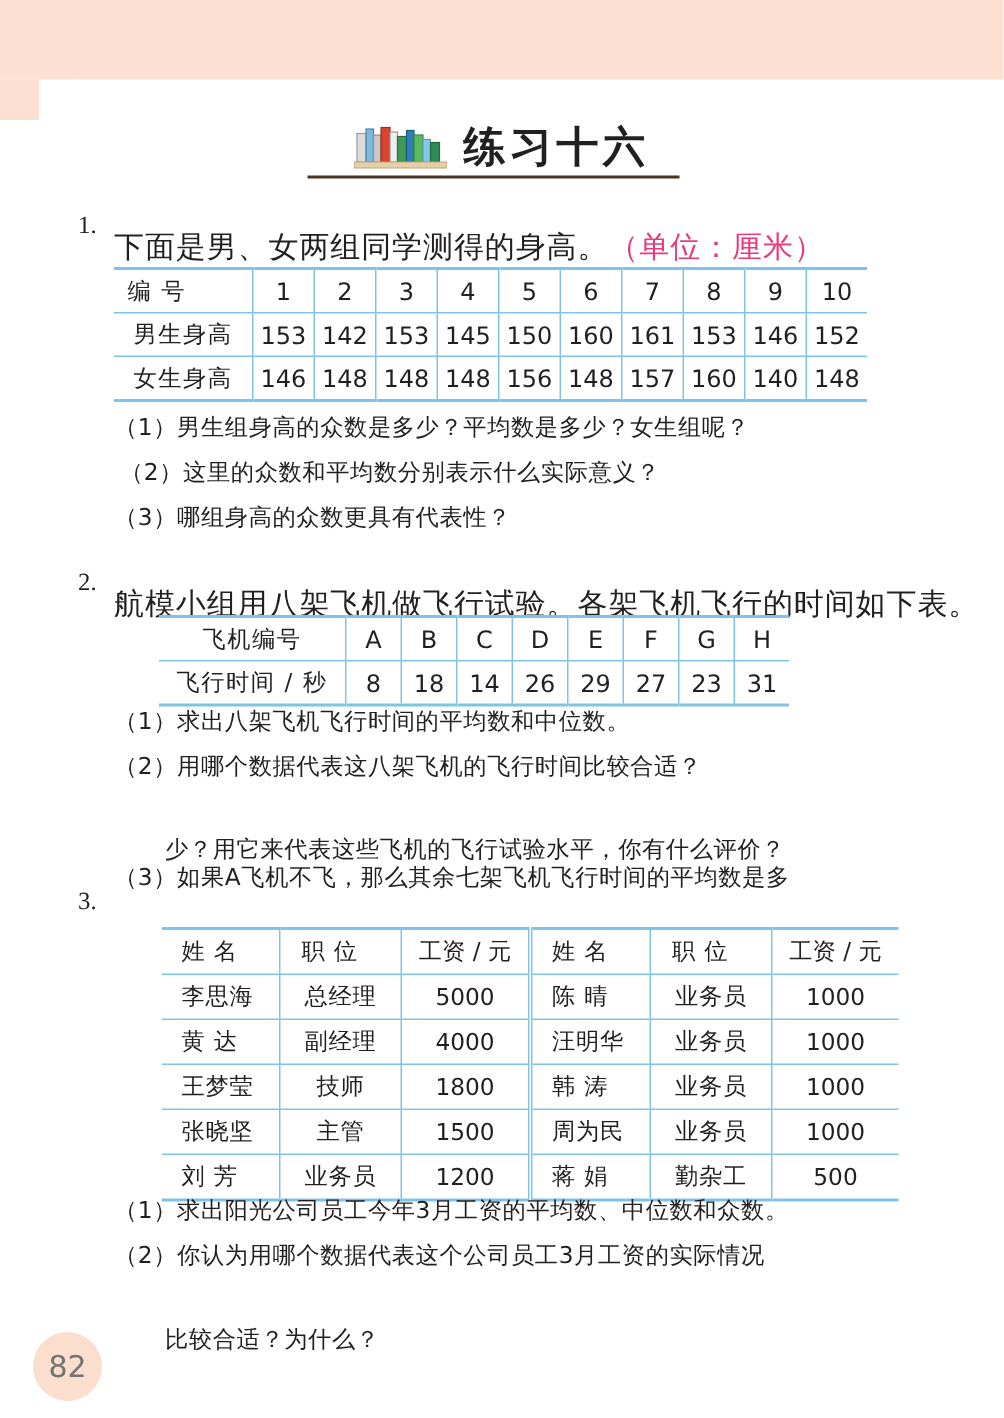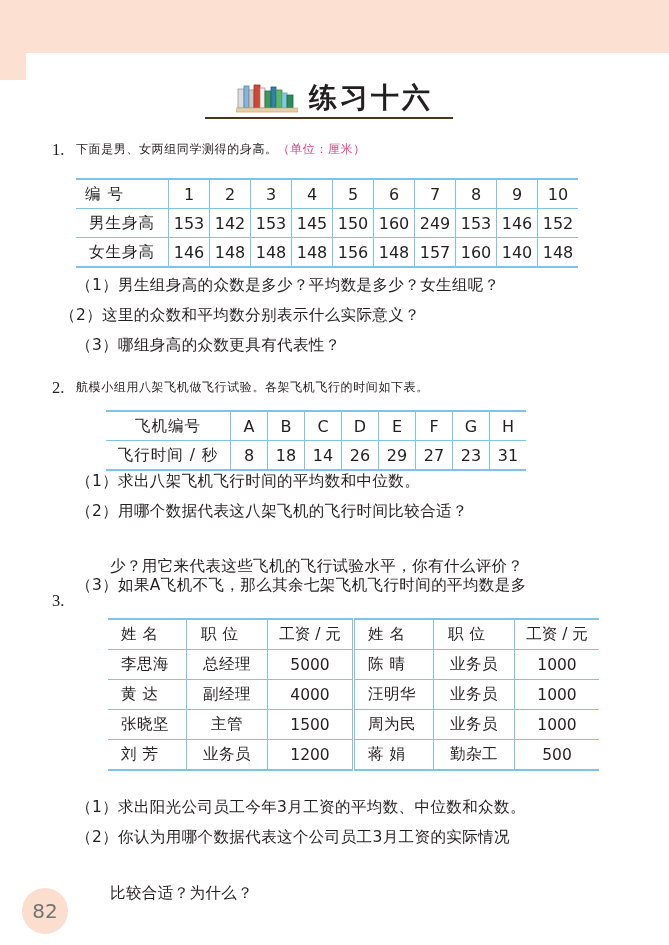--- a/index.html
+++ b/index.html
@@ -87,23 +87,24 @@
     background: #4a3520;
   }
   .prob-num {
     position: absolute;
     font-family: "Liberation Serif", serif;
     font-size: 16.5px;
   }
   .stem {
     position: absolute;
     font-family: Liberation Serif, serif;
-    font-size: 12px;
+    font-size: 20px;
     letter-spacing: 0.6px;
     white-space: nowrap;
+    margin-top: 10px;
   }
   .unit-note {
     color: #e8397f;
   }
   .sub-q {
     position: absolute;
     font-family: "DejaVu Sans", sans-serif;
     font-size: 15.5px;
     letter-spacing: 0.4px;
     white-space: nowrap;
@@ -278,21 +279,21 @@
       <td class="num">10</td>
     </tr>
     <tr>
       <td class="rowhead">男生身高</td>
       <td class="num">153</td>
       <td class="num">142</td>
       <td class="num">153</td>
       <td class="num">145</td>
       <td class="num">150</td>
       <td class="num">160</td>
-      <td class="num">249</td>
+      <td class="num">161</td>
       <td class="num">153</td>
       <td class="num">146</td>
       <td class="num">152</td>
     </tr>
     <tr>
       <td class="rowhead">女生身高</td>
       <td class="num">146</td>
       <td class="num">148</td>
       <td class="num">148</td>
       <td class="num">148</td>
@@ -300,21 +301,21 @@
       <td class="num">148</td>
       <td class="num">157</td>
       <td class="num">160</td>
       <td class="num">140</td>
       <td class="num">148</td>
     </tr>
   </tbody>
     </table>
 
   <div class="sub-q" style="left:76px; top:275px;">（1）男生组身高的众数是多少？平均数是多少？女生组呢？</div>
-  <div class="sub-q" style="left:60px; top:305px;">（2）这里的众数和平均数分别表示什么实际意义？</div>
+  <div class="sub-q" style="left:80px; top:305px;">（2）这里的众数和平均数分别表示什么实际意义？</div>
   <div class="sub-q" style="left:76px; top:335px;">（3）哪组身高的众数更具有代表性？</div>
 
   <div class="prob-num" style="left:52px; top:378px;">2.</div>
   <div class="stem" style="left:76px; top:379px;">航模小组用八架飞机做飞行试验。各架飞机飞行的时间如下表。</div>
 
   <table class="data" id="table-planes">
     <tbody>
         <tr>
       <td class="rowhead">飞机编号</td>
       <td class="num">A</td>
@@ -367,20 +368,28 @@
     </tr>
     <tr>
       <td class="c-name"><span class="name2">黄 达</span></td>
       <td class="c-post">副经理</td>
       <td class="c-pay mid-left">4000</td>
       <td class="c-name mid-right"><span class="name2">汪明华</span></td>
       <td class="c-post">业务员</td>
       <td class="c-pay">1000</td>
     </tr>
     <tr>
+      <td class="c-name"><span class="name2">王梦莹</span></td>
+      <td class="c-post">技师</td>
+      <td class="c-pay mid-left">1800</td>
+      <td class="c-name mid-right"><span class="name2">韩 涛</span></td>
+      <td class="c-post">业务员</td>
+      <td class="c-pay">1000</td>
+    </tr>
+    <tr>
       <td class="c-name"><span class="name2">张晓坚</span></td>
       <td class="c-post">主管</td>
       <td class="c-pay mid-left">1500</td>
       <td class="c-name mid-right"><span class="name2">周为民</span></td>
       <td class="c-post">业务员</td>
       <td class="c-pay">1000</td>
     </tr>
     <tr>
       <td class="c-name"><span class="name2">刘 芳</span></td>
       <td class="c-post">业务员</td>

